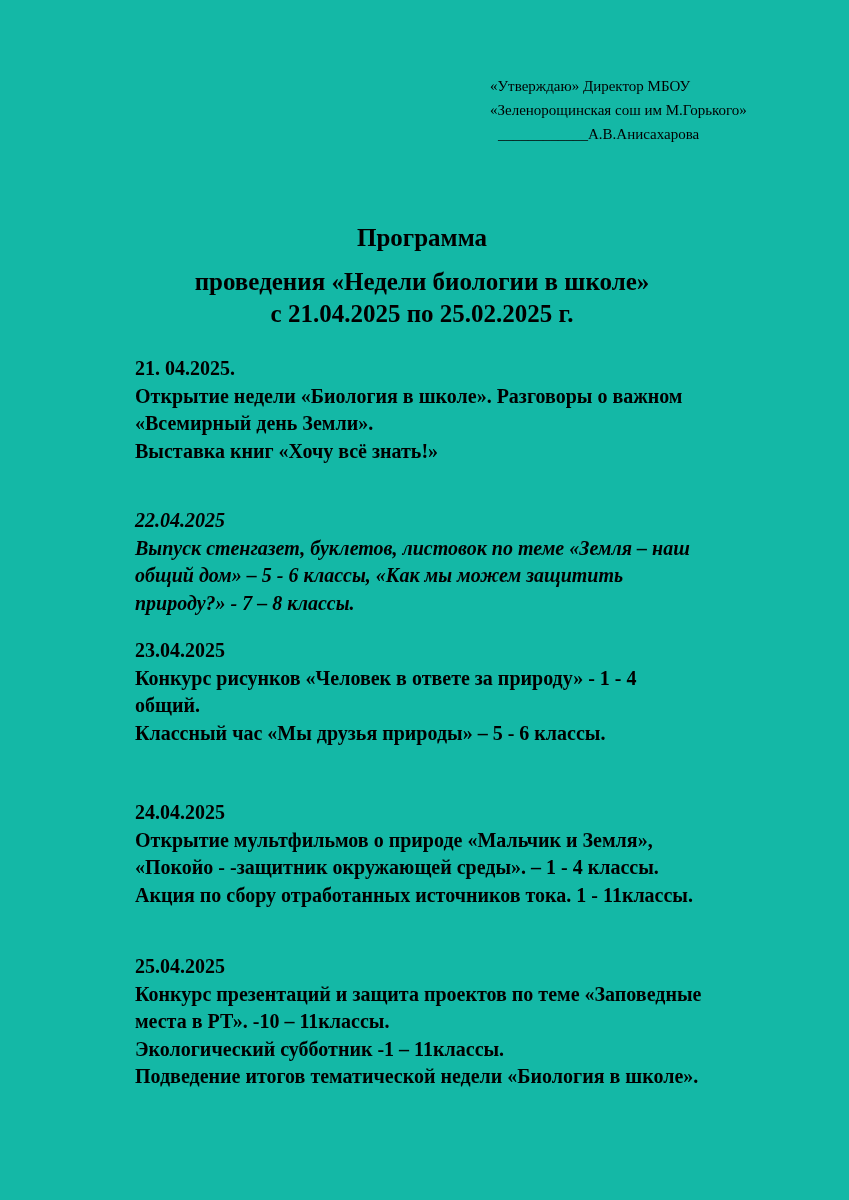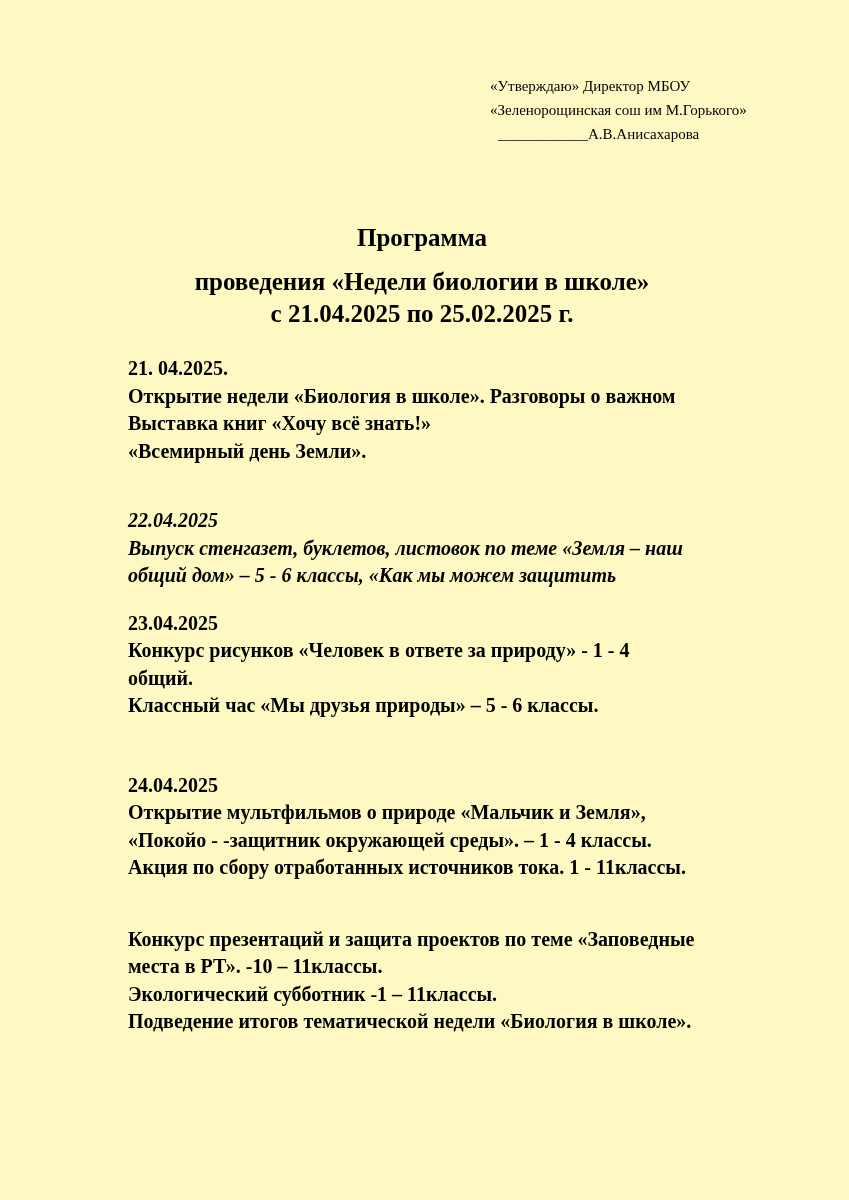--- a/index.html
+++ b/index.html
@@ -1,20 +1,20 @@
 <!DOCTYPE html>
 <html><head>
 <meta charset="utf-8">
 <style>
   html, body { margin: 0; padding: 0; background: #ffffff; }
   .page {
     position: relative;
     width: 849px;
     height: 1200px;
-    background: #fef9c3;
+    background: #14b8a6;
     color: #000000;
     font-family: "Liberation Serif", "DejaVu Serif", serif;
     overflow: hidden;
   }
 
   
   .approval {
     position: absolute;
     top: 74px;
     left: 490px;
@@ -36,21 +36,21 @@
     text-align: center;
     font-weight: bold;
     font-size: 25px;
     line-height: 32px;
   }
 
   
   .doc-body {
     position: absolute;
     top: 355px;
-    left: 128px;
+    left: 135px;
     width: 655px;
     font-weight: bold;
     font-size: 20px;
     line-height: 27.5px;
   }
   .section { margin: 0; }
   .section:nth-child(1) { margin-bottom: 42px; }
   .section:nth-child(2) { margin-bottom: 20px; font-style: italic; }
   .section:nth-child(3) { margin-bottom: 52px; }
   .section:nth-child(4) { margin-bottom: 44px; }
@@ -73,45 +73,47 @@
     <span class="line" style="display:block;">Программа</span>
     <span class="line" style="display:block;margin-top:12px;">проведения «Недели биологии в школе»</span>
     <span class="line" style="display:block;">с 21.04.2025 по 25.02.2025 г.</span>
   </div>
 
   <div class="doc-body">
 
     <div class="section">
       <span class="date">21. 04.2025.</span>
       <span class="line">Открытие недели «Биология в школе». Разговоры о важном</span>
+      <span class="line">«Всемирный день Земли».</span>
       <span class="line">Выставка книг «Хочу всё знать!»</span>
-      <span class="line">«Всемирный день Земли».</span>
     </div>
 
     <div class="section">
       <span class="date">22.04.2025</span>
       <span class="line">Выпуск стенгазет, буклетов, листовок по теме «Земля – наш</span>
       <span class="line">общий дом» – 5 - 6 классы, «Как мы можем защитить</span>
+      <span class="line">природу?» - 7 – 8 классы.</span>
     </div>
 
     <div class="section">
       <span class="date">23.04.2025</span>
       <span class="line">Конкурс рисунков «Человек в ответе за природу» -  1 - 4</span>
       <span class="line">общий.</span>
       <span class="line">Классный час «Мы друзья природы» – 5 - 6 классы.</span>
     </div>
 
     <div class="section">
       <span class="date">24.04.2025</span>
       <span class="line">Открытие мультфильмов о природе «Мальчик и  Земля»,</span>
       <span class="line">«Покойо - -защитник окружающей среды». – 1 - 4 классы.</span>
       <span class="line">Акция по сбору отработанных источников тока. 1 - 11классы.</span>
     </div>
 
     <div class="section">
+      <span class="date">25.04.2025</span>
       <span class="line">Конкурс презентаций и защита проектов по теме «Заповедные</span>
       <span class="line">места в РТ». -10 – 11классы.</span>
       <span class="line">Экологический субботник -1 – 11классы.</span>
       <span class="line">Подведение итогов тематической недели «Биология в школе».</span>
     </div>
 
   </div>
 
 </div>
 

